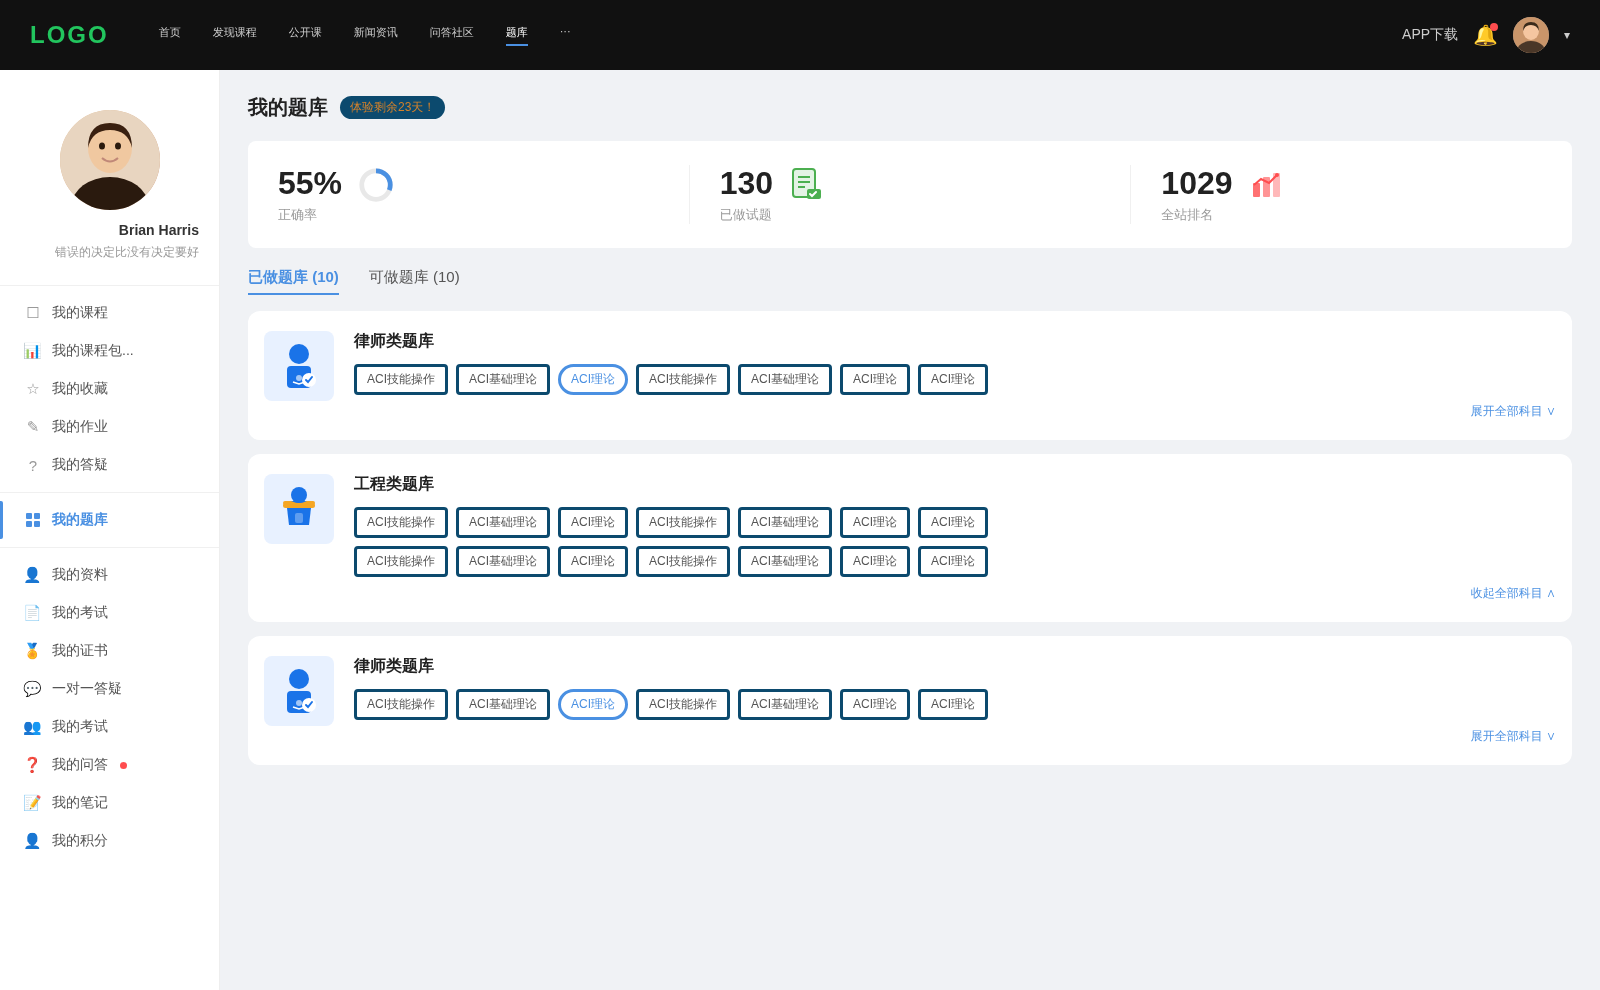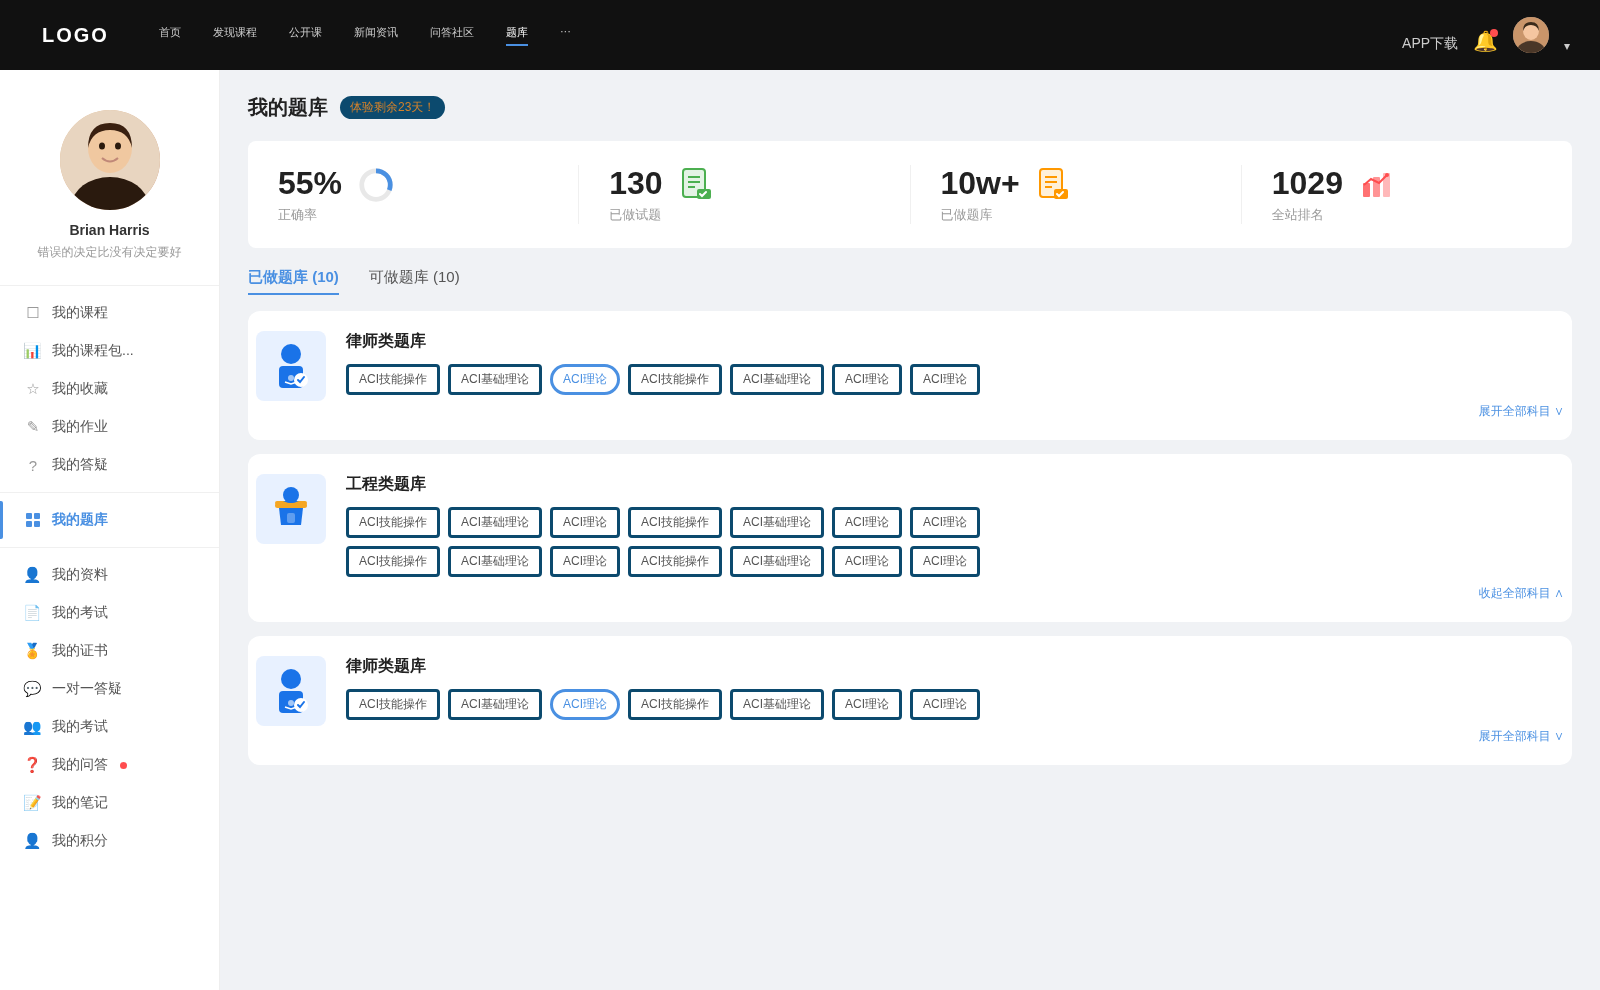--- a/index.html
+++ b/index.html
@@ -10,45 +10,44 @@
       background: #111;
       height: 70px;
       display: flex;
       align-items: center;
       padding: 0 30px;
       position: sticky;
       top: 0;
       z-index: 100;
     }
     .nav-logo {
-      color: #ffffff;
-      font-size: 20px;
+      color: #22c55e;
+      font-size: 24px;
       font-weight: 900;
       letter-spacing: 2px;
       margin-right: 50px;
-      margin-left: 12px;
     }
     .nav-links {
       display: flex;
       gap: 32px;
       flex: 1;
     }
     .nav-link {
       color: #ccc;
       font-size: 11px;
       cursor: pointer;
       padding-bottom: 4px;
     }
     .nav-link.active {
       color: #fff;
       border-bottom: 2px solid #4a90e2;
     }
     .nav-right {
       display: flex;
-      align-items: flex-end;
+      align-items: center;
       gap: 15px;
     }
     .nav-app-download {
       color: #ccc;
       font-size: 14px;
       cursor: pointer;
     }
     .nav-bell {
       color: #ccc;
       font-size: 20px;
@@ -79,22 +78,22 @@
 
     
     .sidebar {
       width: 220px;
       background: #fff;
       padding: 20px 0;
       flex-shrink: 0;
       border-right: 1px solid #eee;
     }
     .sidebar-profile {
-      text-align: center;
-      padding: 20px 31px 16px;
+      text-align: right;
+      padding: 20px 20px 16px;
     }
     .avatar-circle {
       width: 100px; height: 100px;
       border-radius: 50%;
       background: linear-gradient(135deg, #e8c9a0 0%, #c08060 100%);
       margin: 0 auto 12px;
       overflow: hidden;
       position: relative;
     }
     .avatar-circle svg {
@@ -240,21 +239,21 @@
     .tab.active {
       color: #4a90e2;
       font-weight: 600;
       border-bottom: 2px solid #4a90e2;
     }
 
     
     .category-card {
       background: #fff;
       border-radius: 12px;
-      padding: 20px 8px;
+      padding: 20px 16px;
       margin-bottom: 14px;
       display: flex;
       gap: 20px;
       align-items: flex-start;
     }
     .category-icon-wrap {
       width: 70px; height: 70px;
       background: #e8f1ff;
       border-radius: 8px;
       display: flex;
@@ -467,37 +466,20 @@
             <rect x="4" y="2" width="22" height="28" rx="3" fill="none" stroke="#4caf50" stroke-width="2"></rect>
             <line x1="9" y1="10" x2="21" y2="10" stroke="#4caf50" stroke-width="2"></line>
             <line x1="9" y1="15" x2="21" y2="15" stroke="#4caf50" stroke-width="2"></line>
             <line x1="9" y1="20" x2="16" y2="20" stroke="#4caf50" stroke-width="2"></line>
             <rect x="18" y="22" width="14" height="10" rx="2" fill="#4caf50"></rect>
             <path d="M21 27 L23 29 L27 25" stroke="white" stroke-width="2" fill="none" stroke-linecap="round"></path>
           </svg>
         </div>
       </div>
 
-      <div class="stat-item">
-        <div>
-          <div class="stat-value">10w+</div>
-          <div class="stat-label">已做题库</div>
-        </div>
-        <div class="stat-icon">
-          <svg width="36" height="36" viewBox="0 0 36 36">
-            <rect x="4" y="2" width="22" height="28" rx="3" fill="#ff9800" opacity="0.15"></rect>
-            <rect x="4" y="2" width="22" height="28" rx="3" fill="none" stroke="#ff9800" stroke-width="2"></rect>
-            <line x1="9" y1="10" x2="21" y2="10" stroke="#ff9800" stroke-width="2"></line>
-            <line x1="9" y1="15" x2="21" y2="15" stroke="#ff9800" stroke-width="2"></line>
-            <line x1="9" y1="20" x2="16" y2="20" stroke="#ff9800" stroke-width="2"></line>
-            <rect x="18" y="22" width="14" height="10" rx="2" fill="#ff9800"></rect>
-            <path d="M21 27 L23 29 L27 25" stroke="white" stroke-width="2" fill="none" stroke-linecap="round"></path>
-          </svg>
-        </div>
-      </div>
 
       <div class="stat-item">
         <div>
           <div class="stat-value">1029</div>
           <div class="stat-label">全站排名</div>
         </div>
         <div class="stat-icon">
           <svg width="36" height="36" viewBox="0 0 36 36">
             <rect x="4" y="16" width="7" height="14" rx="1" fill="#ff4d4f" opacity="0.8"></rect>
             <rect x="14" y="10" width="7" height="20" rx="1" fill="#ff4d4f" opacity="0.6"></rect>

